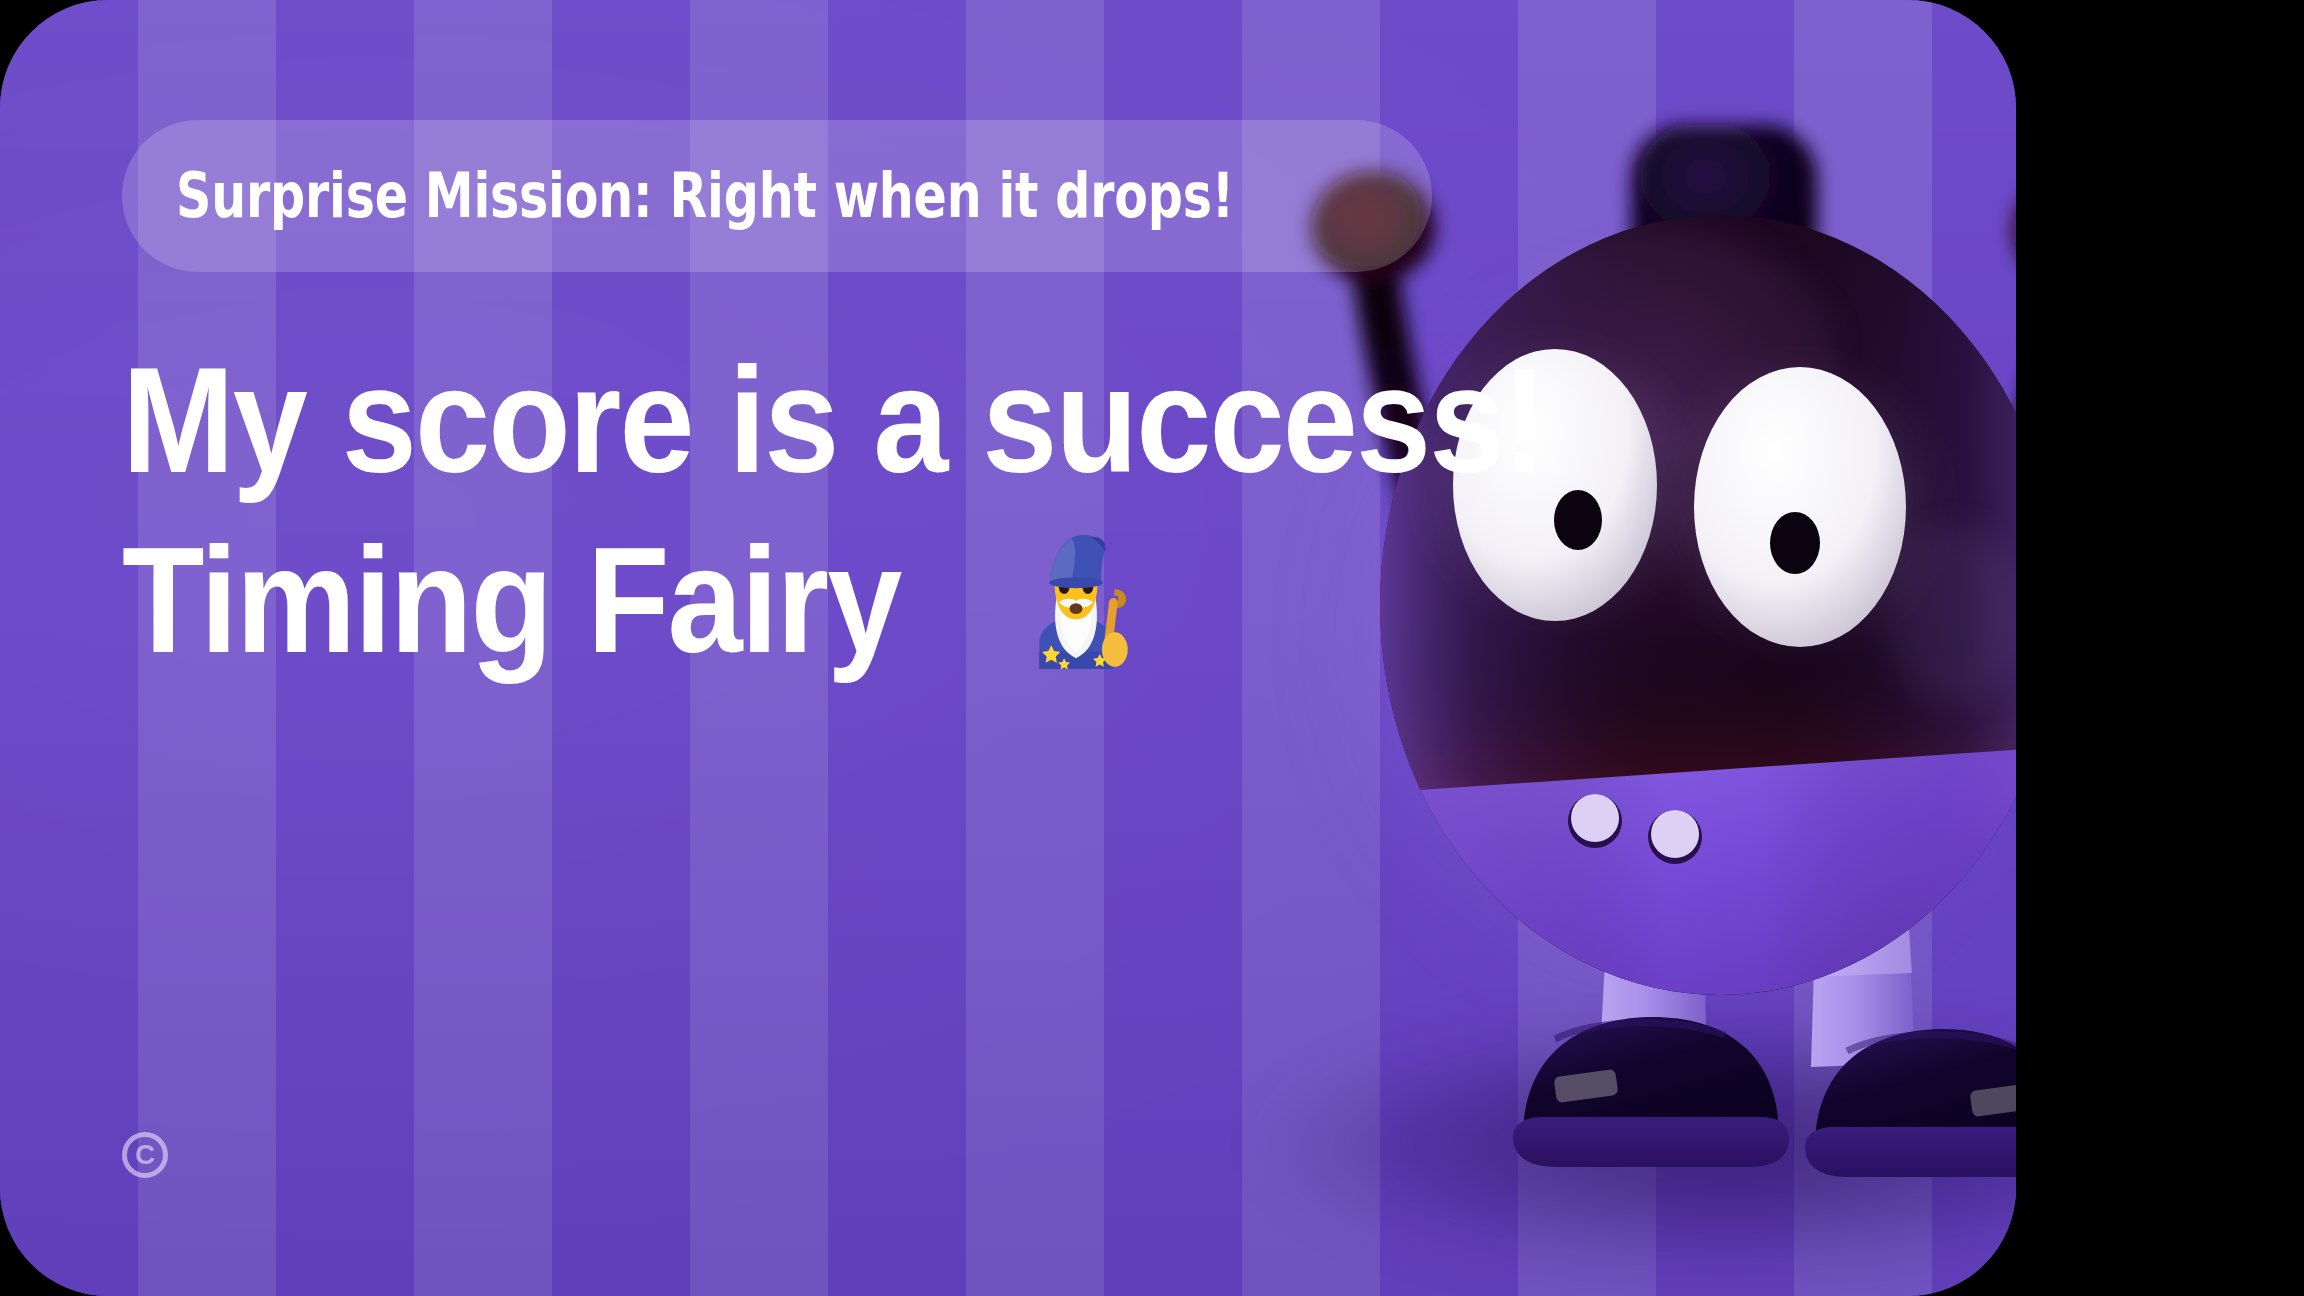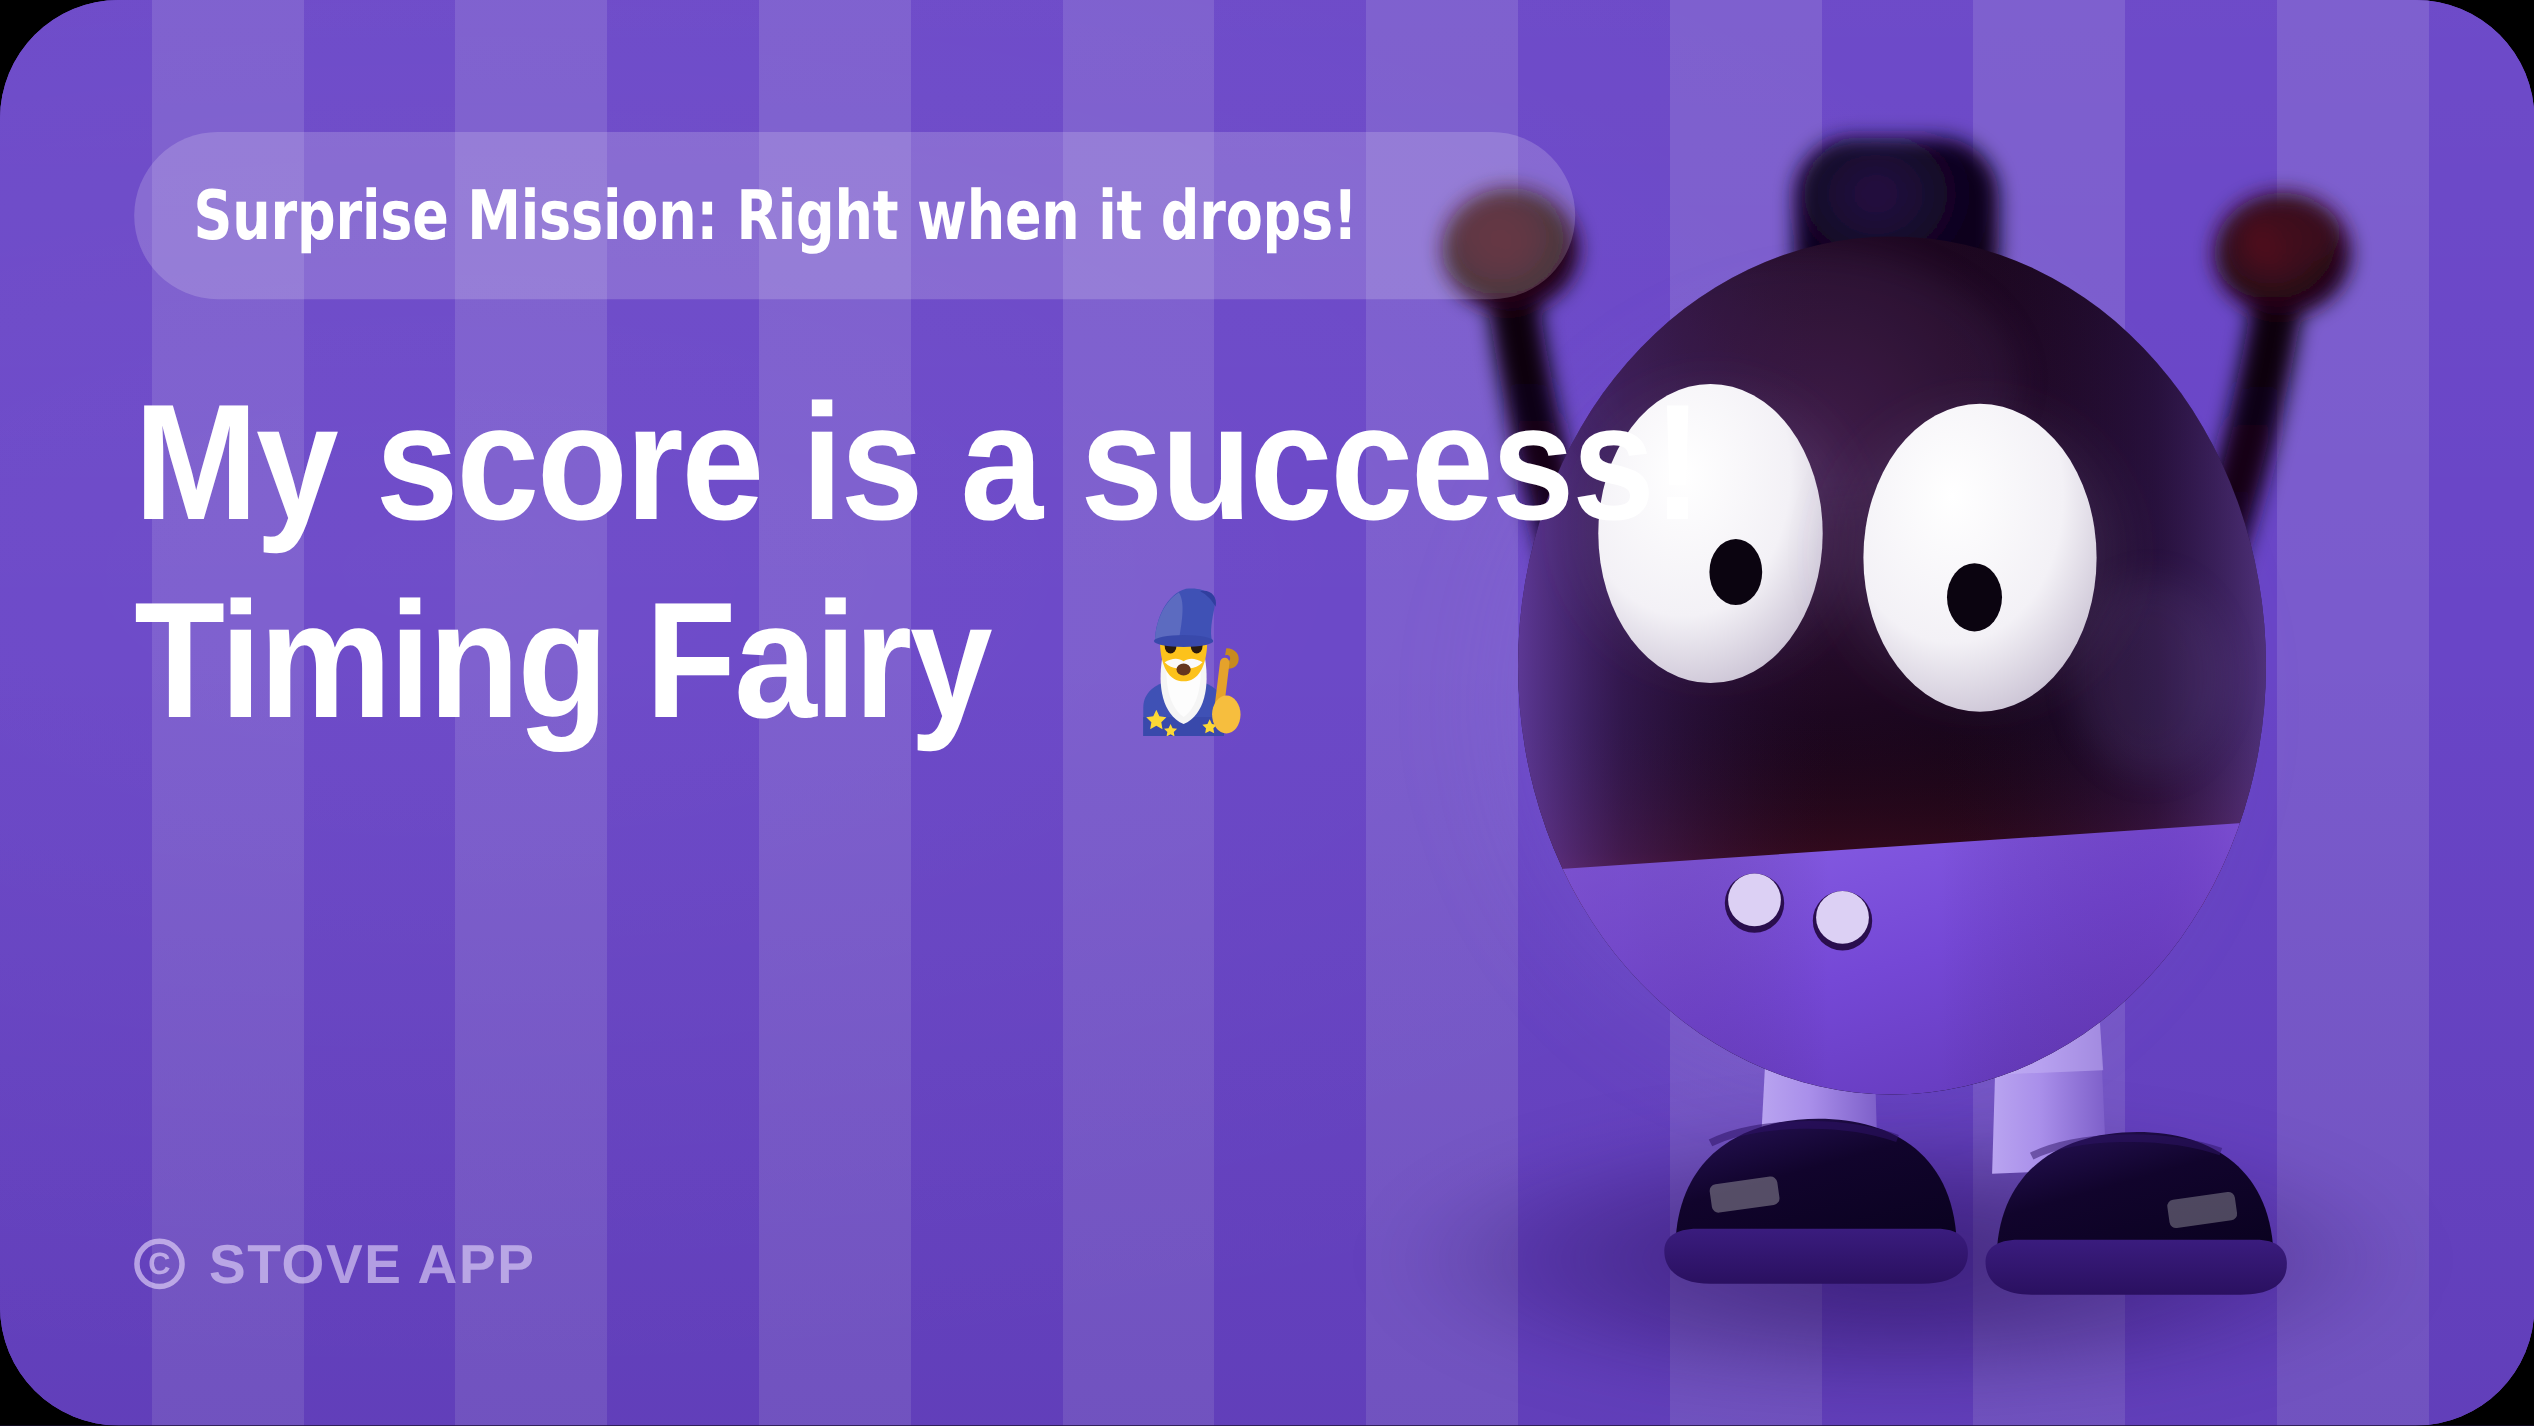--- a/index.html
+++ b/index.html
@@ -11,21 +11,21 @@
   body {
     width: 2304px;
     height: 1296px;
     overflow: hidden;
     font-family: "Liberation Sans", "DejaVu Sans", sans-serif;
   }
 
   
   #card {
     position: relative;
-    width: 2304px;
+    width: 2016px;
     height: 1296px;
     border-radius: 108px;
     overflow: hidden;
     background: #6B46C8;
   }
 
   
   .stripes {
     position: absolute;
     inset: 0;
@@ -393,17 +393,16 @@
           <path d="M40 48 C 40 30, 50 8, 66 4 C 82 2, 92 10, 90 20 C 88 30, 86 40, 88 48 Z" fill="#3F51B5"></path>
           <path d="M40 48 C 40 32, 48 14, 60 7 C 66 16, 62 34, 60 48 Z" fill="#5C6BC0"></path>
           <path d="M78 6 C 86 4, 93 10, 91 19 C 88 14, 84 9, 78 6 Z" fill="#303F9F"></path>
           <ellipse cx="64" cy="48" rx="25" ry="5" fill="#3949AB"></ellipse>
         </svg>
       </div>
     </div>
 
     <div class="footer">
       <span class="copy-mark">C</span>
-      <span class="footer-text">STOVE APP</span>
     </div>
 
   </div>
 </div>
 
 </body></html>

